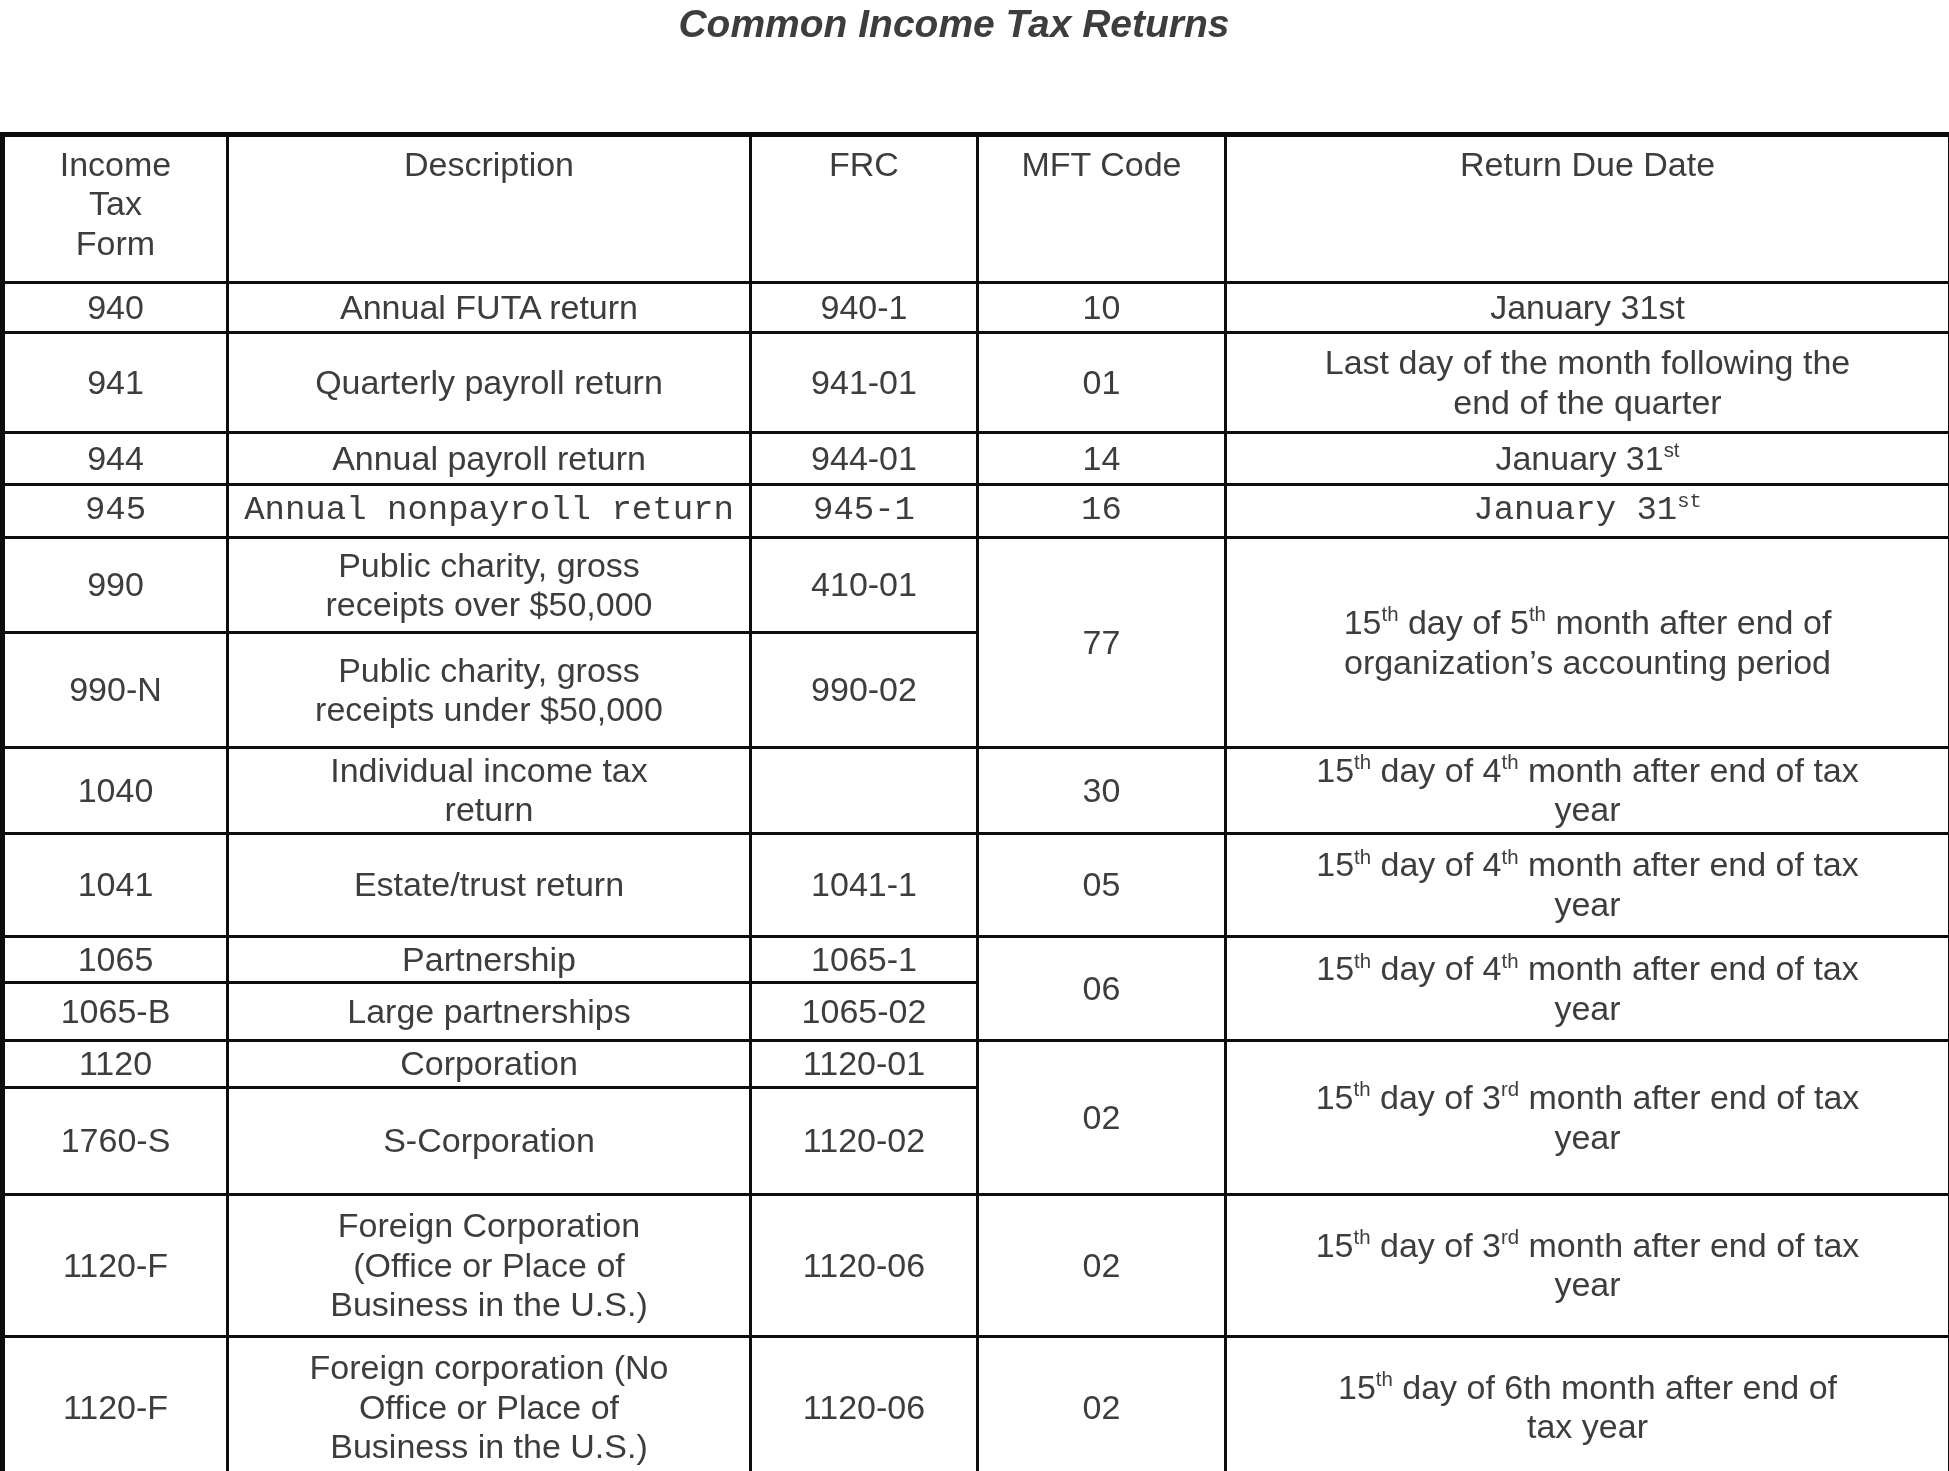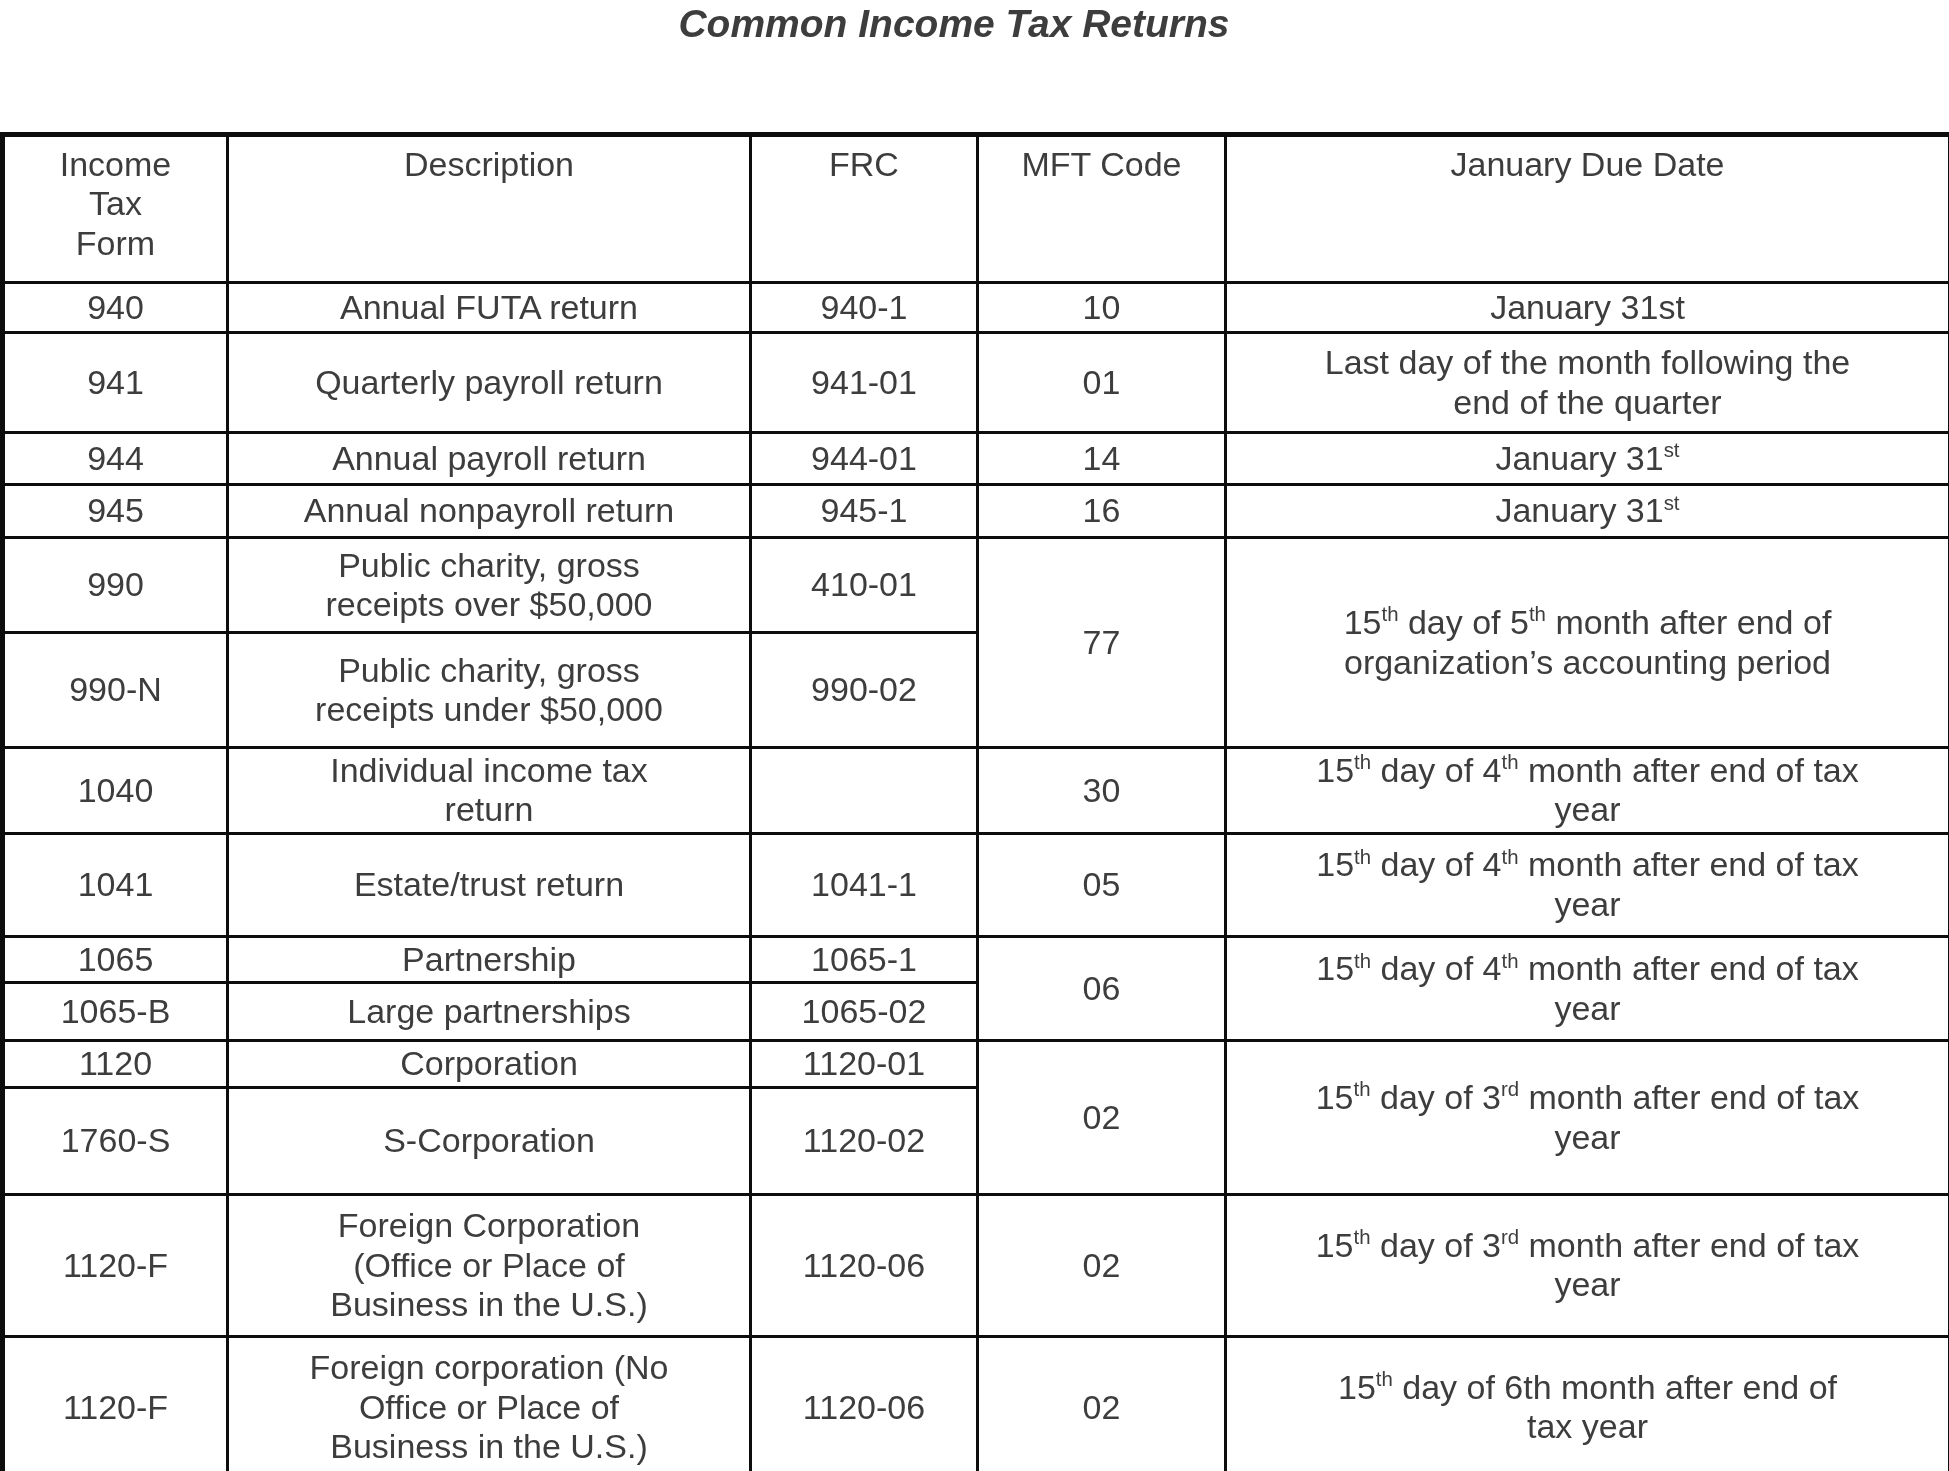--- a/index.html
+++ b/index.html
@@ -43,21 +43,21 @@
   td{vertical-align:middle;}
   sup{
     font-size:0.6em;
     line-height:0;
     position:relative;
     top:-0.62em;
     vertical-align:baseline;
   }
   
   tr.rh{height:148px;}
-  tr.r0{height:50px;margin-top:40px;}  tr.r1{height:100px;} tr.r2{height:52px;}  tr.r3{height:53px;}
+  tr.r0{height:50px;margin-top:40px;}  tr.r1{height:100px;} tr.r2{height:52px;}  tr.r3{height:53px;font-family:Liberation Mono, monospace;}
   tr.r4{height:95px;}  tr.r5{height:115px;} tr.r6{height:80px;}  tr.r7{height:103px;}
   tr.r8{height:42px;}  tr.r9{height:58px;}  tr.r10{height:40px;} tr.r11{height:107px;}
   tr.r12{height:142px;} tr.r13{height:143px;}
 </style>
 </head>
 <body>
 
 <div class="page">
 
   <div class="title">Common Income Tax Returns</div>
@@ -71,21 +71,21 @@
       <col style="width:725px">
     </colgroup>
     <thead>
       <tr class="rh">
         <th>Income
 Tax
 Form</th>
         <th>Description</th>
         <th>FRC</th>
         <th>MFT Code</th>
-        <th>January Due Date</th>
+        <th>Return Due Date</th>
       </tr>
     </thead>
     <tbody>
       <tr class="r0">
         <td>940</td>
         <td>Annual FUTA return</td>
         <td>940-1</td>
         <td>10</td>
         <td>January 31st</td>
       </tr>

